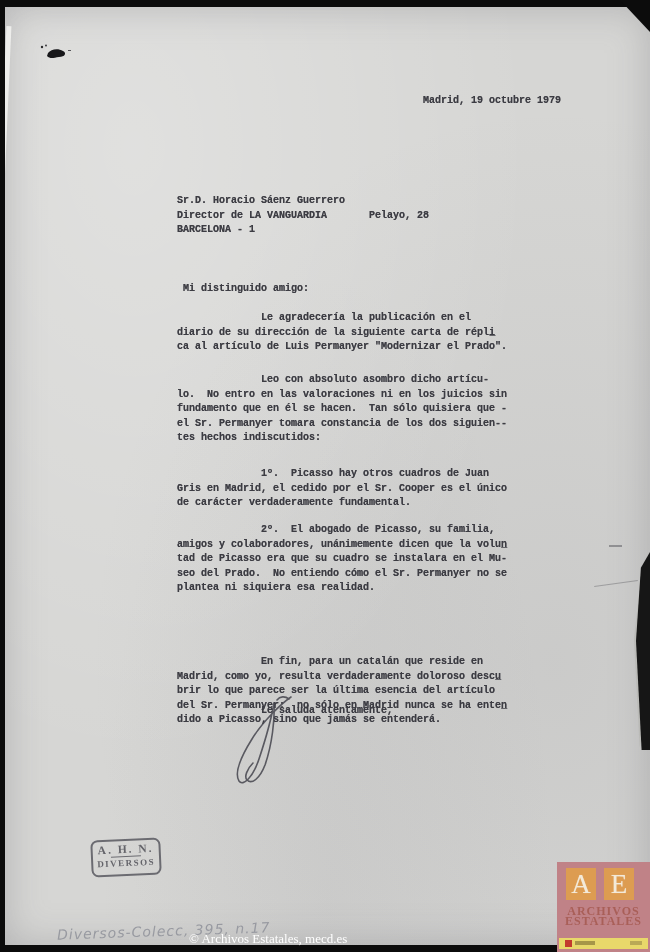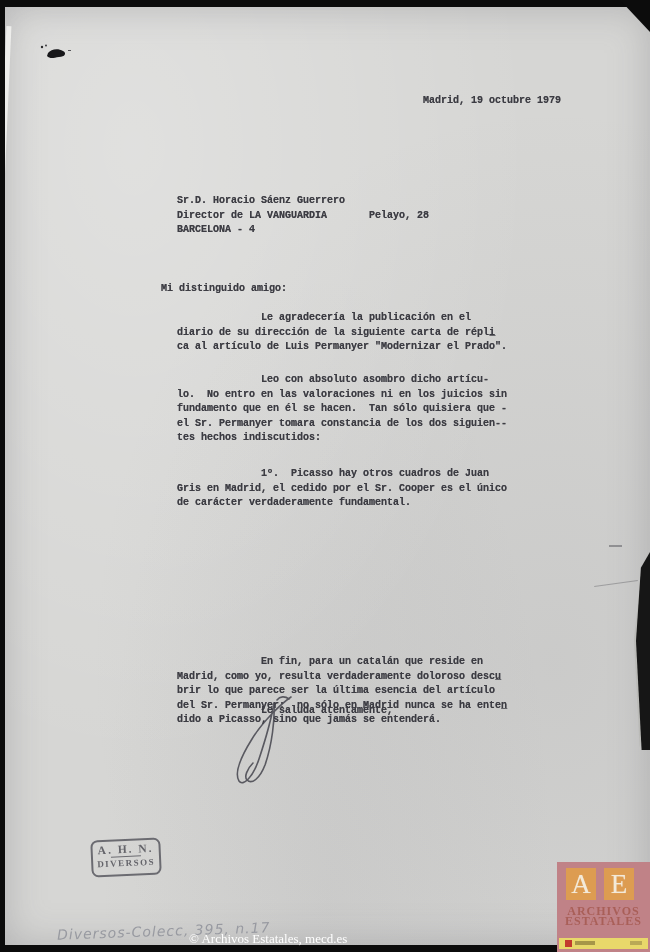--- a/index.html
+++ b/index.html
@@ -92,34 +92,39 @@
 </head>
 <body>
 
 <div id="scan">
   <div id="paper">
 
     <div class="type" style="left:418px;top:87px;">Madrid, 19 octubre 1979</div>
 
     <div class="type" style="left:172px;top:187px;">Sr.D. Horacio Sáenz Guerrero
 Director de LA VANGUARDIA       Pelayo, 28
-BARCELONA - 4</div>
+BARCELONA - 1</div>
 
-    <div class="type para" style="top:275px;left:156px;">Mi distinguido amigo:</div>
+    <div class="type para" style="top:275px;left:178px;">Mi distinguido amigo:</div>
     <div class="type para" style="top:366px;left:172px;">              Leo con absoluto asombro dicho artícu-
 lo.  No entro en las valoraciones ni en los juicios sin
 fundamento que en él se hacen.  Tan sólo quisiera que -
 el Sr. Permanyer tomara constancia de los dos siguien--
 tes hechos indiscutidos:</div>
     <div class="type para" style="top:304px;left:172px;">              Le agradecería la publicación en el
 diario de su dirección de la siguiente carta de répli̲
 ca al artículo de Luis Permanyer "Modernizar el Prado".</div>
     <div class="type para" style="top:460px;left:172px;">              1º.  Picasso hay otros cuadros de Juan
 Gris en Madrid, el cedido por el Sr. Cooper es el único
 de carácter verdaderamente fundamental.</div>
+    <div class="type para" style="top:516px;left:172px;">              2º.  El abogado de Picasso, su familia,
+amigos y colaboradores, unánimemente dicen que la volun̲
+tad de Picasso era que su cuadro se instalara en el Mu-
+seo del Prado.  No entiendo cómo el Sr. Permanyer no se
+plantea ni siquiera esa realidad.</div>
     <div class="type para" style="top:608px;left:172px;margin-top:40px;">              En fin, para un catalán que reside en
 Madrid, como yo, resulta verdaderamente doloroso descu̲
 brir lo que parece ser la última esencia del artículo
 del Sr. Permanyer:  no sólo en Madrid nunca se ha enten̲
 dido a Picasso, sino que jamás se entenderá.</div>
     <div class="type para" style="top:697px;left:172px;text-align:right;">              Le saluda atentamente,</div>
 
     <svg id="signature" viewBox="0 0 84 96" xmlns="http://www.w3.org/2000/svg">
       <g fill="none" stroke="#45454e" stroke-width="1.6" stroke-linecap="round" opacity="0.85">
         <path d="M64,4 C55,10 36,28 25,46 C15,62 7,80 12,88 C16,94 26,84 32,66 C39,45 45,22 47,10"></path>

